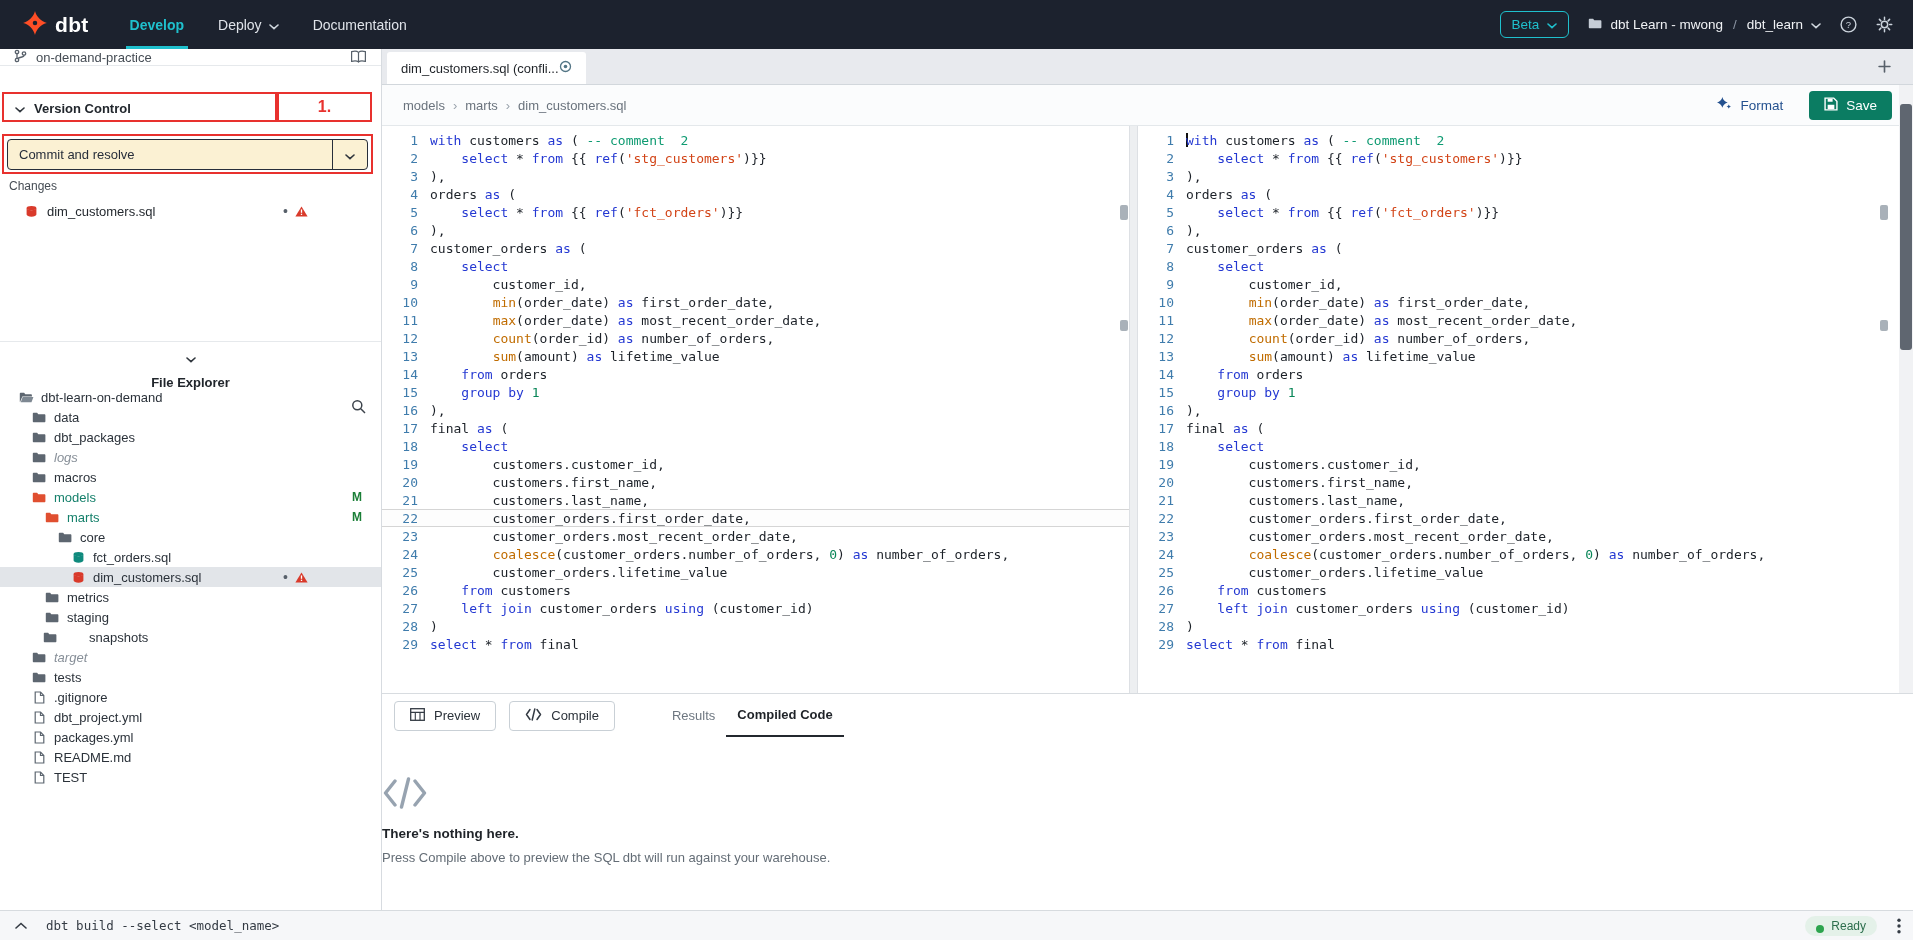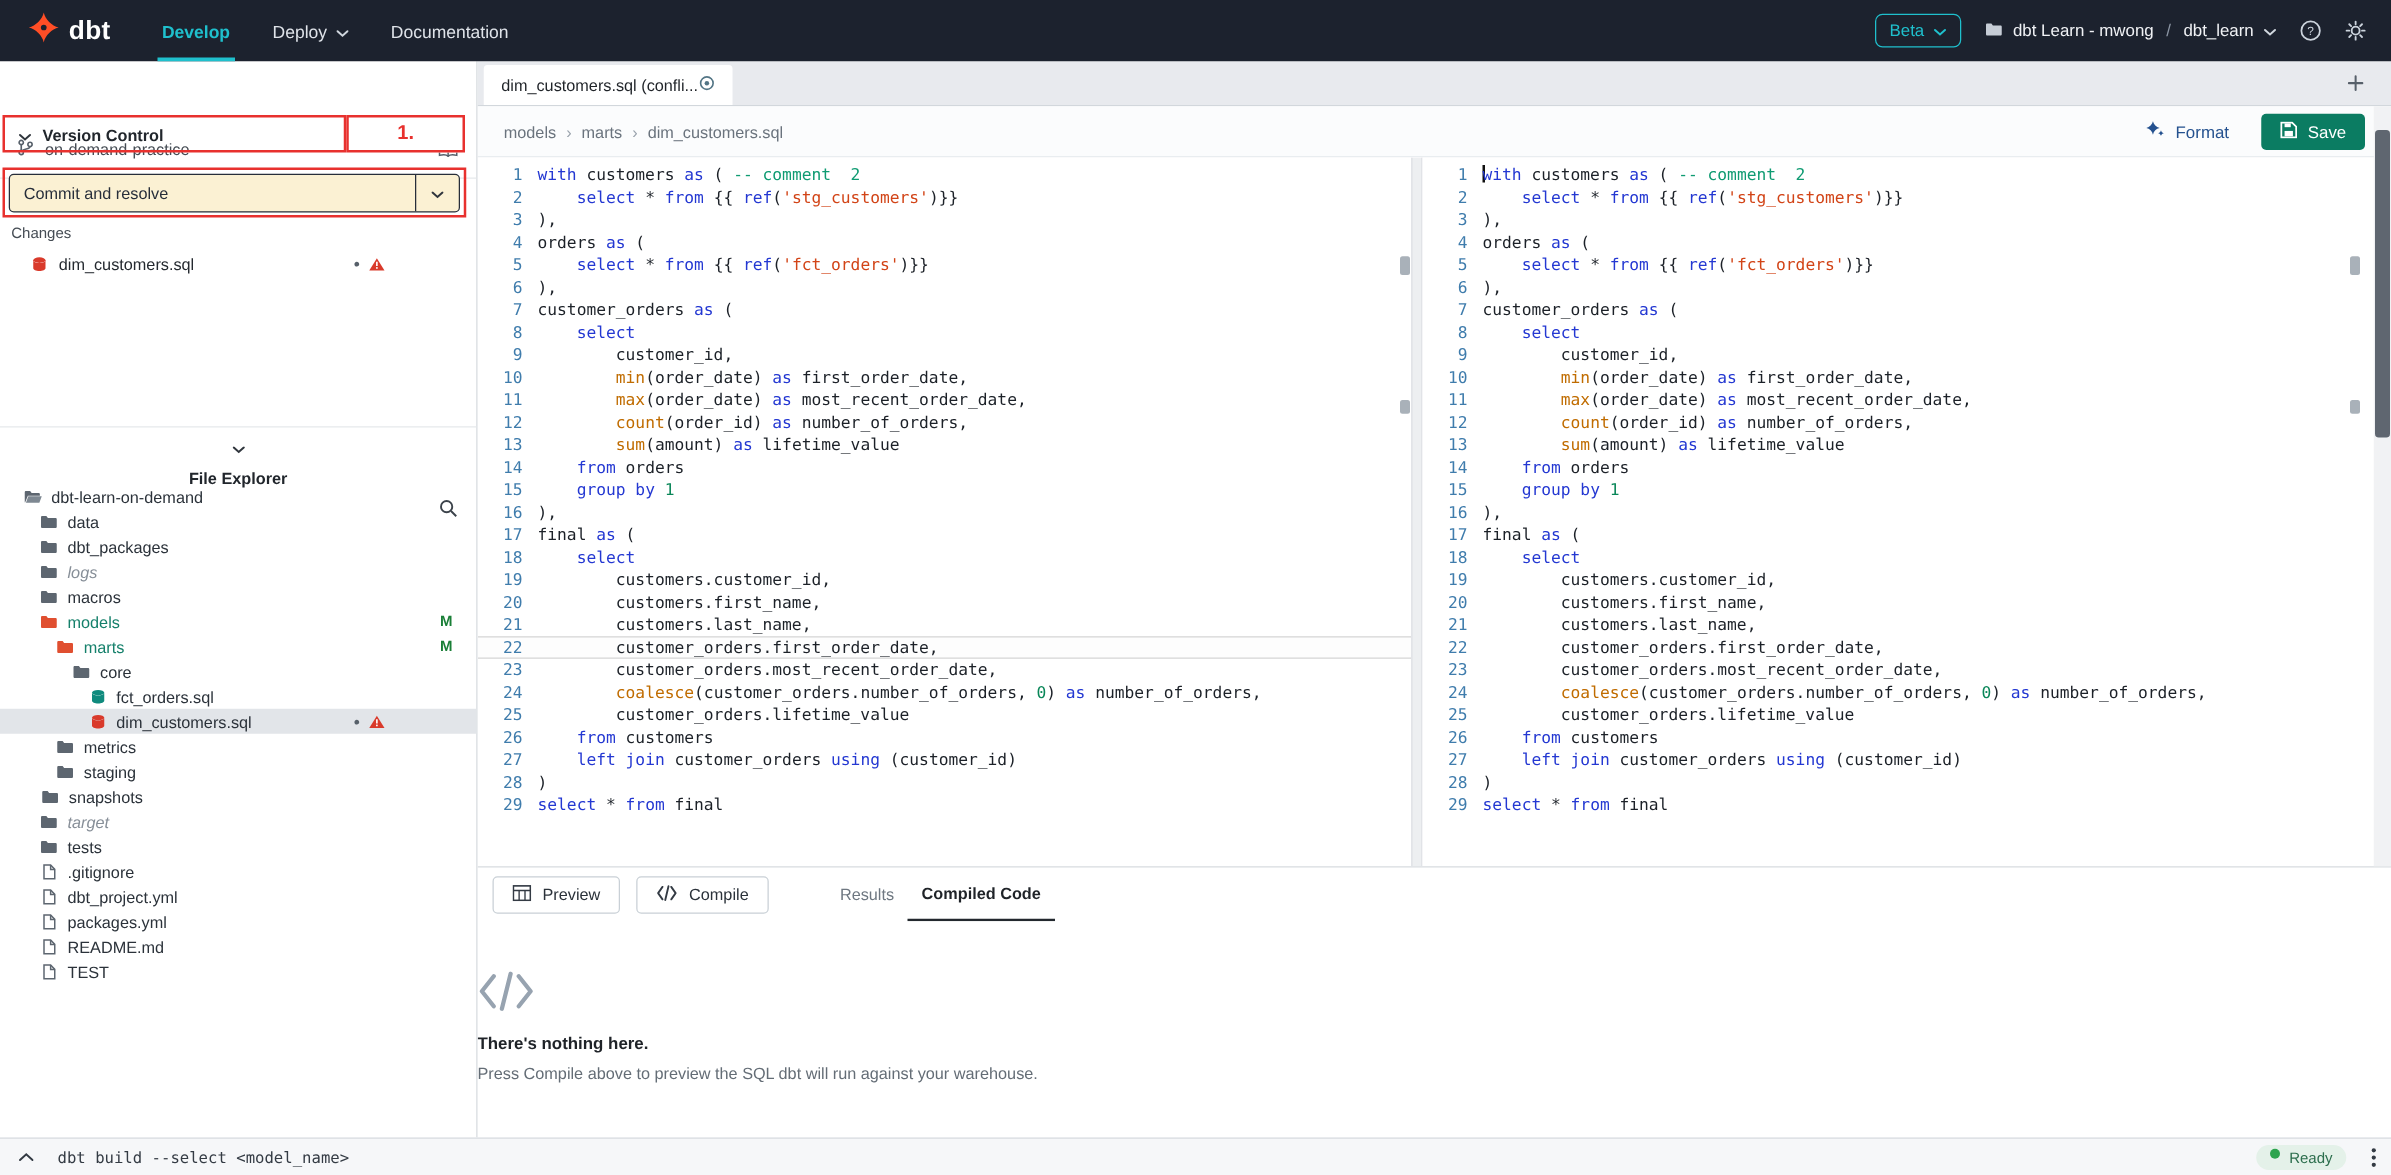--- a/index.html
+++ b/index.html
@@ -15,21 +15,21 @@
   .menu-item.active{color:var(--accent-teal,#1fc0cd);font-weight:600;}
   .menu-item.active::after{content:"";position:absolute;left:13px;right:13px;bottom:0;height:3px;background:var(--accent-teal,#1fc0cd);}
   .nav-right{margin-left:auto;display:flex;align-items:center;gap:19px;margin-right:20px;}
   .beta-badge{display:flex;align-items:center;gap:8px;border:1.5px solid var(--accent-teal,#1fc0cd);color:var(--accent-teal,#1fc0cd);border-radius:6px;padding:5px 11px;font-size:13.5px;cursor:pointer;}
   .project-switcher{display:flex;align-items:center;gap:8px;font-size:13.5px;color:#f0f2f5;cursor:pointer;}
   .nav-sep{color:#8b95a3;margin:0 2px;}
   .nav-icon{display:flex;cursor:pointer;}
 
   
   .sidebar{position:absolute;top:49px;left:0;width:382px;bottom:30px;background:#fff;border-right:1px solid #d7dbe0;box-sizing:border-box;z-index:10;}
-  .branch-row{position:absolute;top:0;left:0;right:0;height:46px;display:flex;align-items:center;gap:9px;padding:0 14px;border-bottom:1px solid #e6e9ec;font-size:13px;color:#454c54;box-sizing:border-box;cursor:pointer;margin-top:48px;}
+  .branch-row{position:absolute;top:0;left:0;right:0;height:17px;display:flex;align-items:center;gap:9px;padding:0 14px;border-bottom:1px solid #e6e9ec;font-size:13px;color:#454c54;box-sizing:border-box;cursor:pointer;}
   .branch-book{margin-left:auto;display:flex;cursor:pointer;}
   .vc-header{position:absolute;top:46px;left:6px;height:27px;display:flex;align-items:center;gap:9px;font-weight:700;font-size:13px;color:#21262c;padding-left:9px;cursor:pointer;z-index:3;}
   .commit-btn{position:absolute;top:90px;left:7px;width:361px;height:31px;background:#fbf1d3;border:1.5px solid #272e3a;border-radius:4px;display:flex;align-items:center;box-sizing:border-box;cursor:pointer;z-index:3;}
   .commit-label{padding-left:11px;font-size:13px;color:#272e3a;flex:1;}
   .commit-caret{width:34px;align-self:stretch;border-left:1.5px solid #272e3a;display:flex;align-items:center;justify-content:center;}
   .changes-label{position:absolute;top:130px;left:9px;font-size:12px;color:#454c54;}
   .changed-row{position:absolute;top:151px;left:0;right:0;height:22px;display:flex;align-items:center;font-size:13px;color:#24292f;cursor:pointer;}
   .changed-row .cicon{margin-left:25px;margin-right:9px;display:flex;}
   .row-dot{position:absolute;left:283px;color:#57606a;font-size:14px;}
   .row-warn{position:absolute;left:295px;display:flex;}
@@ -97,21 +97,21 @@
   .emptystate{position:absolute;top:688px;left:0;right:0;bottom:0;display:flex;flex-direction:column;align-items:flex-start;background:#fff;}
   .empty-icon{margin-top:40px;}
   .empty-title{margin-top:13px;font-size:13.5px;font-weight:700;color:#1f2328;}
   .empty-sub{margin-top:9px;font-size:13px;color:#646d76;}
 
   
   .cmdbar{position:absolute;left:0;right:0;bottom:0;height:30px;background:#f6f7f9;border-top:1px solid #d7dbdf;display:flex;align-items:center;padding:0 12px;box-sizing:border-box;z-index:20;}
   .cmd-chevron{display:flex;margin-left:3px;cursor:pointer;}
   .cmd-text{margin-left:19px;font-family:"DejaVu Sans Mono",monospace;font-size:12.5px;color:#343b44;}
   .cmd-right{margin-left:auto;display:flex;align-items:center;gap:20px;}
-  .ready-pill{display:flex;align-items:flex-start;gap:7px;background:#e4f1e9;border-radius:11px;padding:3px 11px;font-size:12px;color:#2c6e4d;}
+  .ready-pill{display:flex;align-items:flex-end;gap:7px;background:#e4f1e9;border-radius:11px;padding:3px 11px;font-size:12px;color:#2c6e4d;}
   .ready-dot{width:8px;height:8px;border-radius:50%;background:#2da44e;}
   .kebab{display:flex;cursor:pointer;}
 </style>
 </head>
 <body>
 
 <div class="app">
 
   <header class="topnav">
     <div class="brand">
@@ -341,21 +341,21 @@
             <span class="tree-label">metrics</span>
           </div>
           <div class="tree-row" style="padding-left: 44px;">
             <span class="tree-icon">
               <svg width="14" height="11" viewBox="0 0 14 11">
                 <path d="M.8 1.8C.8 1.25 1.25.8 1.8.8h3.3l1.2 1.5h6.1c.55 0 1 .45 1 1v6c0 .55-.45 1-1 1H1.8c-.55 0-1-.45-1-1z" fill="#5d6670"></path>
               </svg>
             </span>
             <span class="tree-label">staging</span>
           </div>
-          <div class="tree-row" style="padding-left: 32px;">
+          <div class="tree-row" style="padding-left: 42px; gap: 24px;">
             <span class="tree-icon">
               <svg width="14" height="11" viewBox="0 0 14 11">
                 <path d="M.8 1.8C.8 1.25 1.25.8 1.8.8h3.3l1.2 1.5h6.1c.55 0 1 .45 1 1v6c0 .55-.45 1-1 1H1.8c-.55 0-1-.45-1-1z" fill="#5d6670"></path>
               </svg>
             </span>
             <span class="tree-label">snapshots</span>
           </div>
           <div class="tree-row italic" style="padding-left: 31px; align-items: center;">
             <span class="tree-icon">
               <svg width="14" height="11" viewBox="0 0 14 11">

